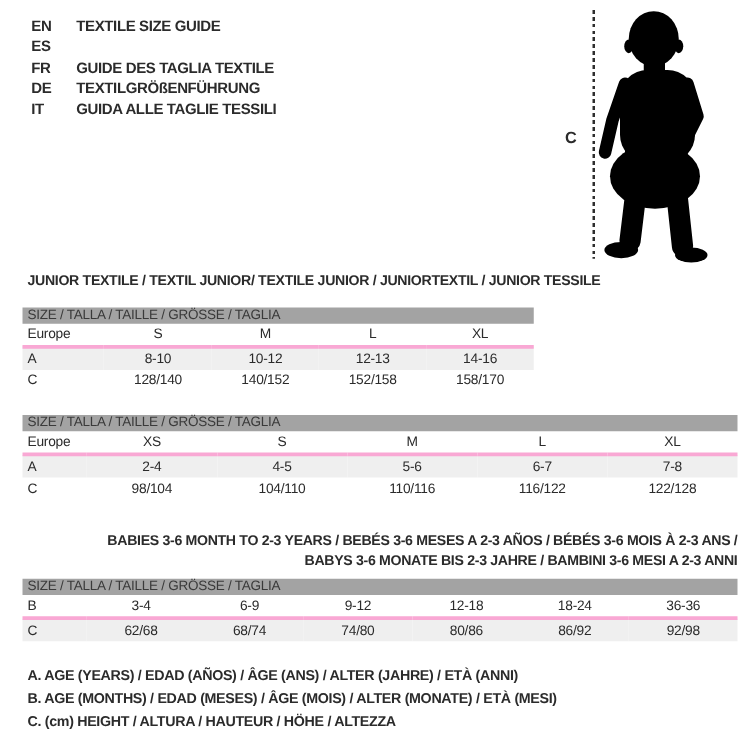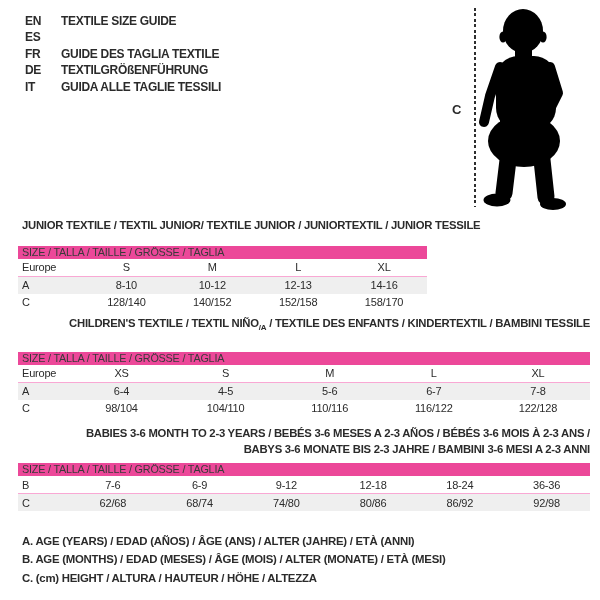--- a/index.html
+++ b/index.html
@@ -21,35 +21,35 @@
     background:repeating-linear-gradient(to bottom, #2e2e2e 0 3px, transparent 3px 5.5px);
   }
   .height-marker { position:absolute; left:452px; top:102px; font-weight:bold; font-size:13px; }
   .baby-svg { position:absolute; left:478px; top:4px; }
 
   
   .tbl-section { position:absolute; left:18px; }
   .tbl-title { margin:0; font-size:11.3px; font-weight:bold; letter-spacing:-0.25px; line-height:15.5px; padding-left:4px; white-space:nowrap;text-align:right; }
   .title-sub { font-size:8px; vertical-align:sub; }
   .size-bar {
-    background:#ec4899; color:#3a3a3a; font-size:10.8px; line-height:13px; height:13px;
+    background:#a3a3a3; color:#3a3a3a; font-size:10.8px; line-height:13px; height:13px;
     padding-left:4px; letter-spacing:-0.2px;
   }
   .sec-junior  { top:218px; width:409px; }
   .sec-junior  .size-bar { margin-top:12px; }
   .sec-children{ top:316px; width:572px; }
   .sec-children .size-bar { margin-top:16px; }
   .sec-babies  { top:426px; width:572px; }
   .sec-babies  .size-bar { margin-top:6px; }
 
   table { border-collapse:collapse; table-layout:fixed; width:100%; }
   td { font-size:11px; height:17px; padding:0; vertical-align:middle; letter-spacing:-0.2px; }
   td.lab { text-align:left; padding-left:4px; }
   td.val { text-align:center; }
-  tr.r-first td { border-bottom:1px solid #f9a8d4; }
+  tr.r-first td { border-bottom:3px solid #f9a8d4; }
   tr.r-alt { background:#efefef; }
   .sec-junior   col.c-lab { width:16%; }
   .sec-children col.c-lab { width:9%; }
   .sec-babies   col.c-lab { width:9%; }
 
   
   .footnotes { position:absolute; left:22px; top:532px; font-weight:bold; font-size:11.4px; line-height:18.3px; letter-spacing:-0.25px; }
 </style>
 </head>
 <body>
@@ -129,21 +129,20 @@
         <td class="val">128/140</td>
         <td class="val">140/152</td>
         <td class="val">152/158</td>
         <td class="val">158/170</td>
       </tr>
     </tbody>
       </table>
   </section>
 
   <section class="tbl-section sec-children">
-    <h2 class="tbl-title"><span>CHILDREN'S TEXTILE / TEXTIL NIÑO</span><span class="title-sub">/A</span><span> / TEXTILE DES ENFANTS / KINDERTEXTIL / BAMBINI TESSILE</span></h2>
     <div class="size-bar">SIZE / TALLA / TAILLE / GRÖSSE / TAGLIA</div>
     <table>
       <colgroup>
           <col class="c-lab">
           <col>
           <col>
           <col>
           <col>
           <col>
         </colgroup>
@@ -151,21 +150,21 @@
           <tr class="r-first">
         <td class="lab">Europe</td>
         <td class="val">XS</td>
         <td class="val">S</td>
         <td class="val">M</td>
         <td class="val">L</td>
         <td class="val">XL</td>
       </tr>
       <tr class="r-alt">
         <td class="lab">A</td>
-        <td class="val">6-4</td>
+        <td class="val">2-4</td>
         <td class="val">4-5</td>
         <td class="val">5-6</td>
         <td class="val">6-7</td>
         <td class="val">7-8</td>
       </tr>
       <tr>
         <td class="lab">C</td>
         <td class="val">98/104</td>
         <td class="val">104/110</td>
         <td class="val">110/116</td>
@@ -186,21 +185,21 @@
           <col>
           <col>
           <col>
           <col>
           <col>
           <col>
         </colgroup>
       <tbody>
           <tr class="r-first">
         <td class="lab">B</td>
-        <td class="val">7-6</td>
+        <td class="val">3-4</td>
         <td class="val">6-9</td>
         <td class="val">9-12</td>
         <td class="val">12-18</td>
         <td class="val">18-24</td>
         <td class="val">36-36</td>
       </tr>
       <tr class="r-alt">
         <td class="lab">C</td>
         <td class="val">62/68</td>
         <td class="val">68/74</td>

